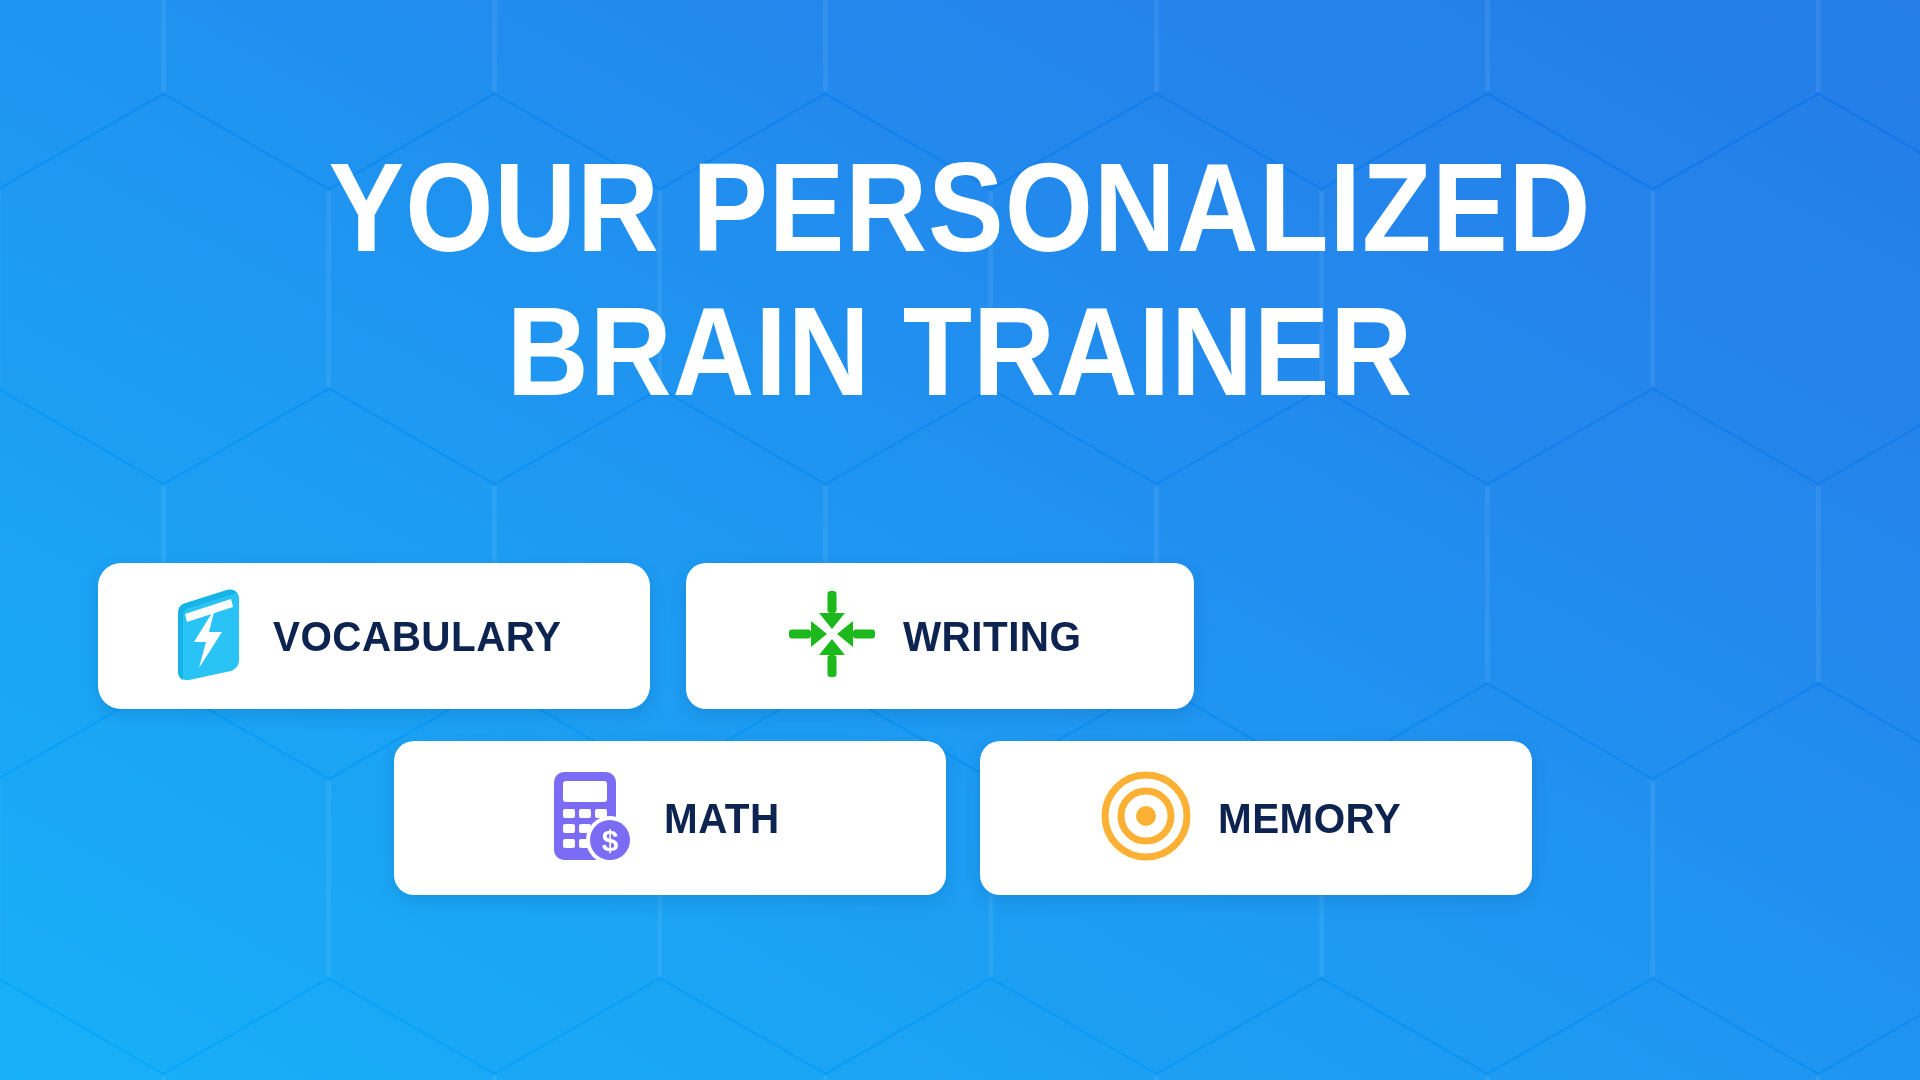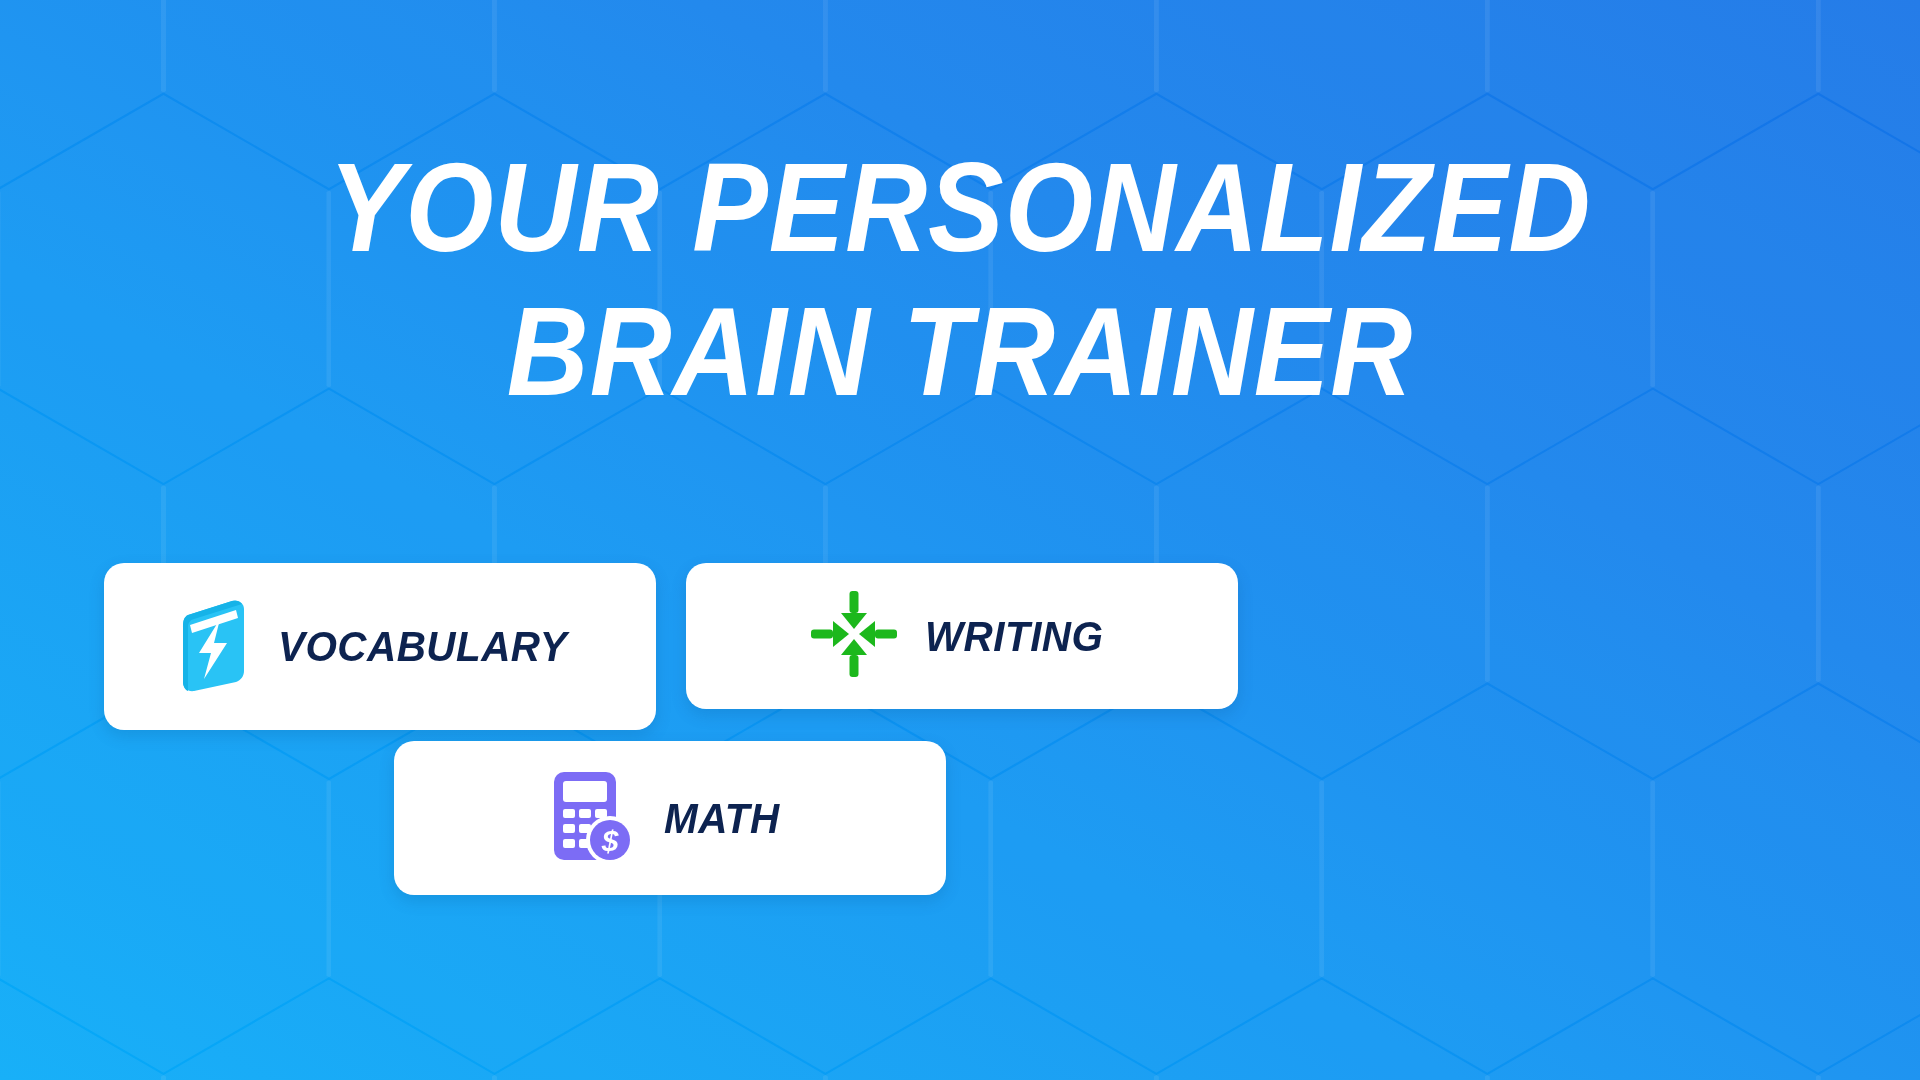--- a/index.html
+++ b/index.html
@@ -4,21 +4,20 @@
 <style>
   * { margin:0; padding:0; box-sizing:border-box; }
   html, body {
     width:1920px; height:1080px; overflow:hidden;
     font-family:"Liberation Sans", sans-serif;
   }
   #stage {
     position:relative; width:1920px; height:1080px;
     background: linear-gradient(to top right, #06aaf8 0%, #0b94f2 38%, #1280ec 68%, #1472e7 100%);
     overflow:hidden;
-    font-style:italic;
   }
 
   
   #hexlayer { position:absolute; inset:0; }
   .hex {
     position:absolute;
     background: rgba(255,255,255,0.075);
     clip-path: polygon(50% 0%, 100% 25%, 100% 75%, 50% 100%, 0% 75%, 0% 25%);
     border-radius:34px;
   }
@@ -51,22 +50,22 @@
     color:#0d2350;
     font-weight:700;
     font-size:43px;
     letter-spacing:0.5px;
     white-space:nowrap;
     transform:scaleX(0.94);
     transform-origin:left center;
   }
 
   
-  #card-vocabulary  { left:104px;   top:563px; width:552px; height:167px; }
-  #card-writing     { left:686px;  top:563px; width:552px; height:146px; }
+  #card-vocabulary  { left:98px;   top:563px; width:552px; height:146px;border-radius:23px; }
+  #card-writing     { left:686px;  top:563px; width:508px; height:146px; }
   #card-conversation{ left:1272px; top:563px; width:550px; height:146px; }
   
   #card-math        { left:394px;  top:741px; width:552px; height:154px; }
   #card-memory      { left:980px;  top:741px; width:552px; height:154px; }
 
   #card-conversation .lbl { font-size:42px; }
 </style>
 </head>
 <body>
 
@@ -168,14 +167,24 @@
         <rect x="27" y="71" width="12" height="9" rx="2" fill="#ffffff"></rect>
 
         <circle cx="58" cy="72" r="24" fill="#ffffff"></circle>
         <circle cx="58" cy="72" r="20" fill="#7c6cf5"></circle>
         <text x="58" y="83" font-family="Liberation Sans, sans-serif" font-size="30" font-weight="700" fill="#ffffff" text-anchor="middle">$</text>
       </svg>
     </span>
     <span class="lbl">MATH</span>
   </div>
 
+  <div class="card" id="card-memory">
+    <span class="ico">
+      <svg width="92" height="92" viewBox="0 0 92 92">
+        <circle cx="46" cy="46" r="41" fill="none" stroke="#fcb034" stroke-width="7"></circle>
+        <circle cx="46" cy="46" r="25" fill="none" stroke="#fcb034" stroke-width="7"></circle>
+        <circle cx="46" cy="46" r="10" fill="#fcb034"></circle>
+      </svg>
+    </span>
+    <span class="lbl">MEMORY</span>
+  </div>
 
 </div>
 
 </body></html>

